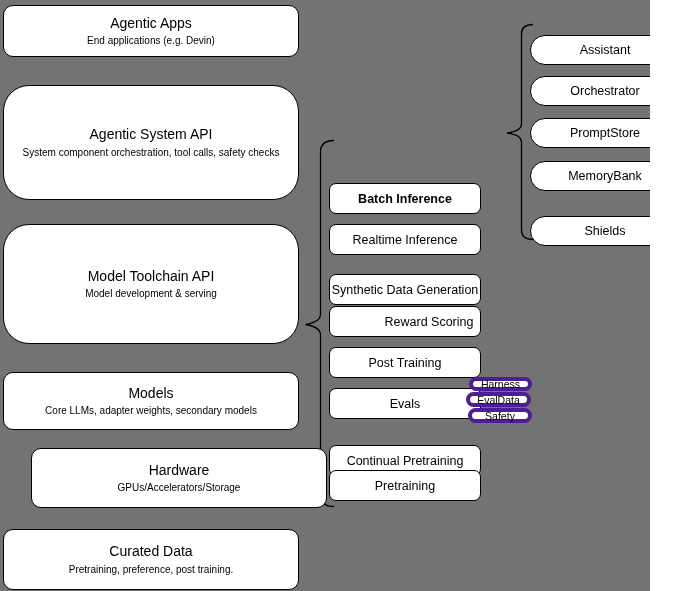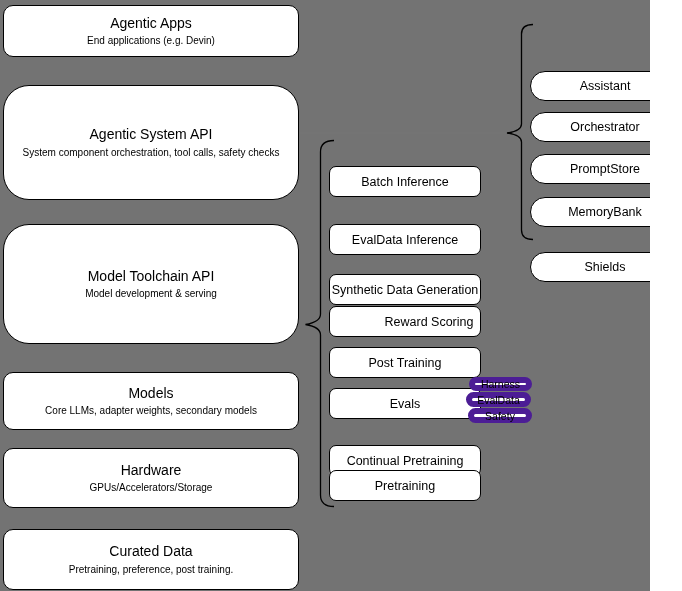--- a/index.html
+++ b/index.html
@@ -51,26 +51,25 @@
     font-size: 12.5px;
     color: #000000;
   }
   .right-box {
     left: 530px;
     width: 150px;
     height: 30px;
     border-radius: 15px;
     font-size: 12.5px;
     color: #000000;
-    margin-top: 36px;
   }
   .pill {
     position: absolute;
     box-sizing: border-box;
-    border: 6px solid #4c1d95;
+    border: 4px solid #4c1d95;
     background: #ffffff;
     border-radius: 999px;
     display: flex;
     align-items: center;
     justify-content: center;
     font-size: 10.5px;
     color: #000000;
     z-index: 5;
   }
   .overlay-svg {
@@ -106,32 +105,32 @@
   <div class="box left-box r26" style="top:224px;height:120px;">
     <div class="title">Model Toolchain API</div>
     <div class="subtitle">Model development &amp; serving</div>
   </div>
 
   <div class="box left-box r10" style="top:372px;height:58px;">
     <div class="title">Models</div>
     <div class="subtitle">Core LLMs, adapter weights, secondary models</div>
   </div>
 
-  <div class="box left-box r10" style="top:448px;height:60px;">
+  <div class="box left-box r10" style="top:448px;height:60px;margin-left:28px;">
     <div class="title">Hardware</div>
     <div class="subtitle">GPUs/Accelerators/Storage</div>
   </div>
 
   <div class="box left-box r10" style="top:529px;height:61px;">
     <div class="title">Curated Data</div>
     <div class="subtitle">Pretraining, preference, post training.</div>
   </div>
 
-  <div class="box mid-box" style="top:166px;">Batch Inference</div>
-  <div class="box mid-box" style="top:224px;">EvalData Inference</div>
+  <div class="box mid-box" style="top:183px;font-weight:bold;">Batch Inference</div>
+  <div class="box mid-box" style="top:224px;">Realtime Inference</div>
   <div class="box mid-box" style="top:274px;">Synthetic Data Generation</div>
   <div class="box mid-box" style="top:306px;padding-left:48px;">Reward Scoring</div>
   <div class="box mid-box" style="top:347px;">Post Training</div>
   <div class="box mid-box" style="top:388px;">Evals</div>
   <div class="box mid-box" style="top:445px;">Continual Pretraining</div>
   <div class="box mid-box" style="top:470px;">Pretraining</div>
 
   <div class="pill" style="left:469px;top:377px;width:63px;height:14px;">Harness</div>
   <div class="pill" style="left:466px;top:392px;width:65px;height:15px;">EvalData</div>
   <div class="pill" style="left:468px;top:408px;width:64px;height:15px;">Safety</div>

